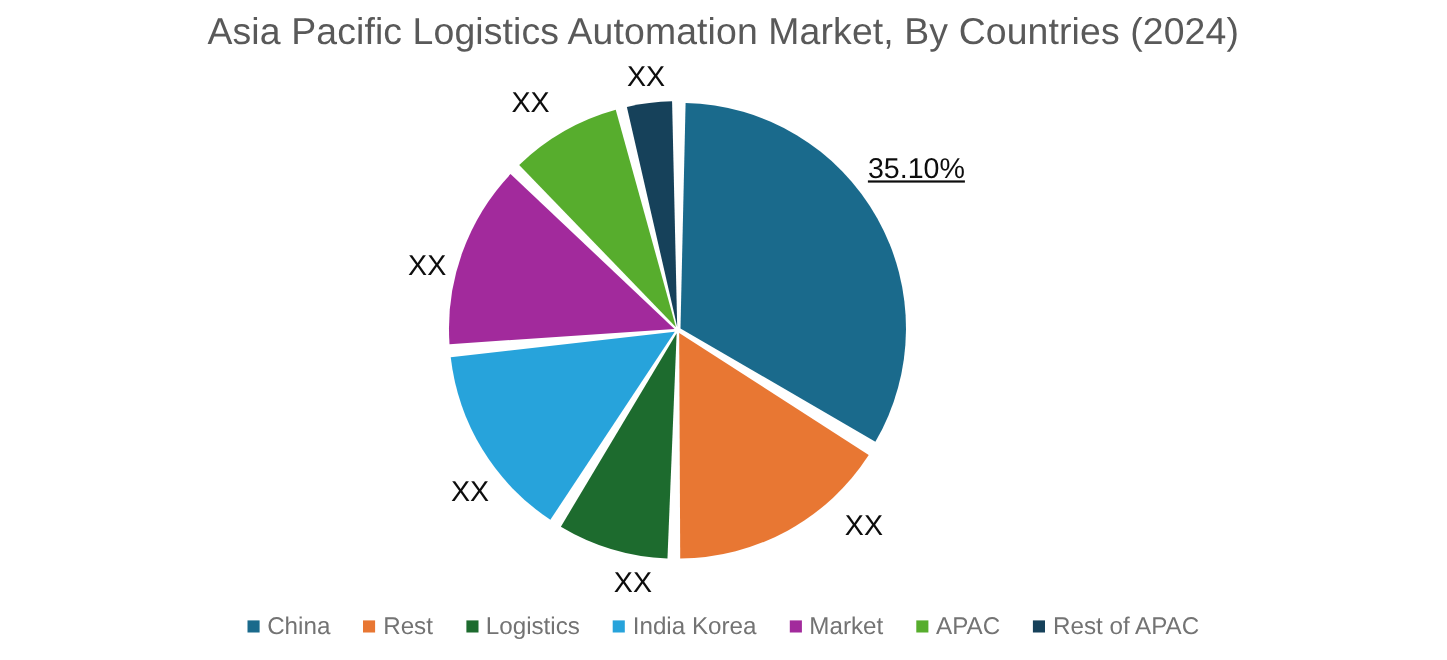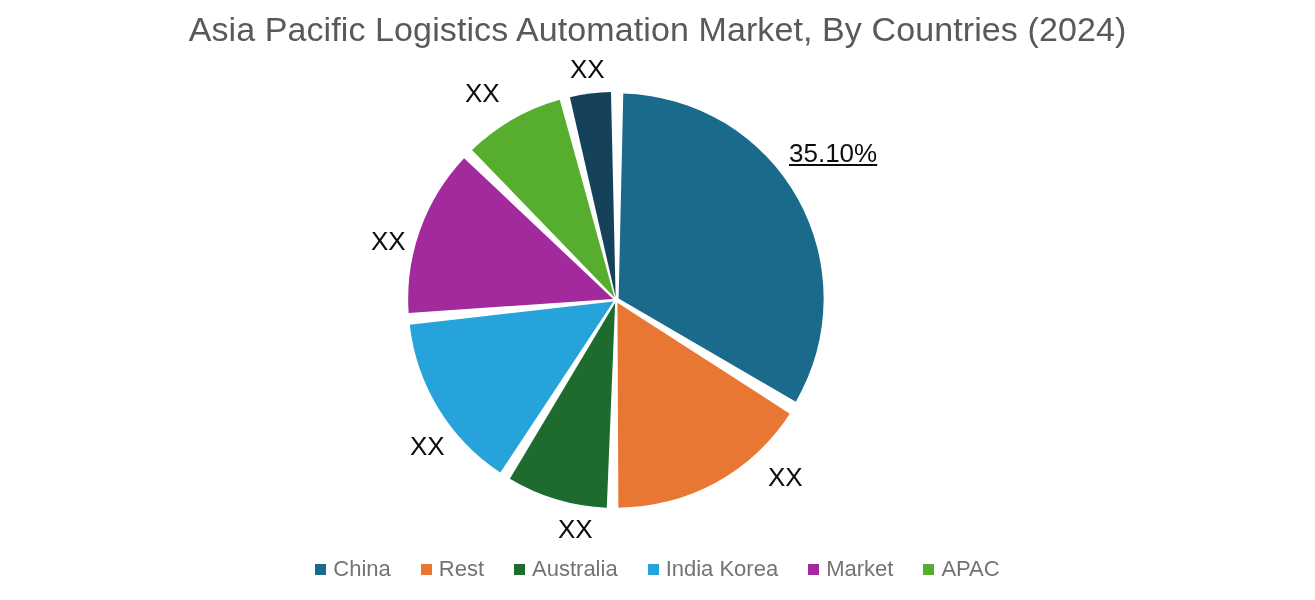--- a/index.html
+++ b/index.html
@@ -134,29 +134,33 @@
       <div class="legend-item">
         <span class="legend-swatch" style="background: rgb(26, 106, 140);"></span>
         <span class="legend-label">China</span>
       </div>
       <div class="legend-item">
         <span class="legend-swatch" style="background: rgb(232, 119, 51);"></span>
         <span class="legend-label">Rest</span>
       </div>
       <div class="legend-item">
         <span class="legend-swatch" style="background: rgb(29, 107, 46);"></span>
-        <span class="legend-label">Australia</span>
+        <span class="legend-label">Logistics</span>
       </div>
       <div class="legend-item">
         <span class="legend-swatch" style="background: rgb(39, 163, 219);"></span>
         <span class="legend-label">India Korea</span>
       </div>
       <div class="legend-item">
         <span class="legend-swatch" style="background: rgb(162, 42, 156);"></span>
         <span class="legend-label">Market</span>
       </div>
       <div class="legend-item">
         <span class="legend-swatch" style="background: rgb(87, 173, 45);"></span>
         <span class="legend-label">APAC</span>
       </div>
+      <div class="legend-item">
+        <span class="legend-swatch" style="background: rgb(22, 65, 90);"></span>
+        <span class="legend-label">Rest of APAC</span>
+      </div>
     </div>
 
 </div>
 
 </body></html>

